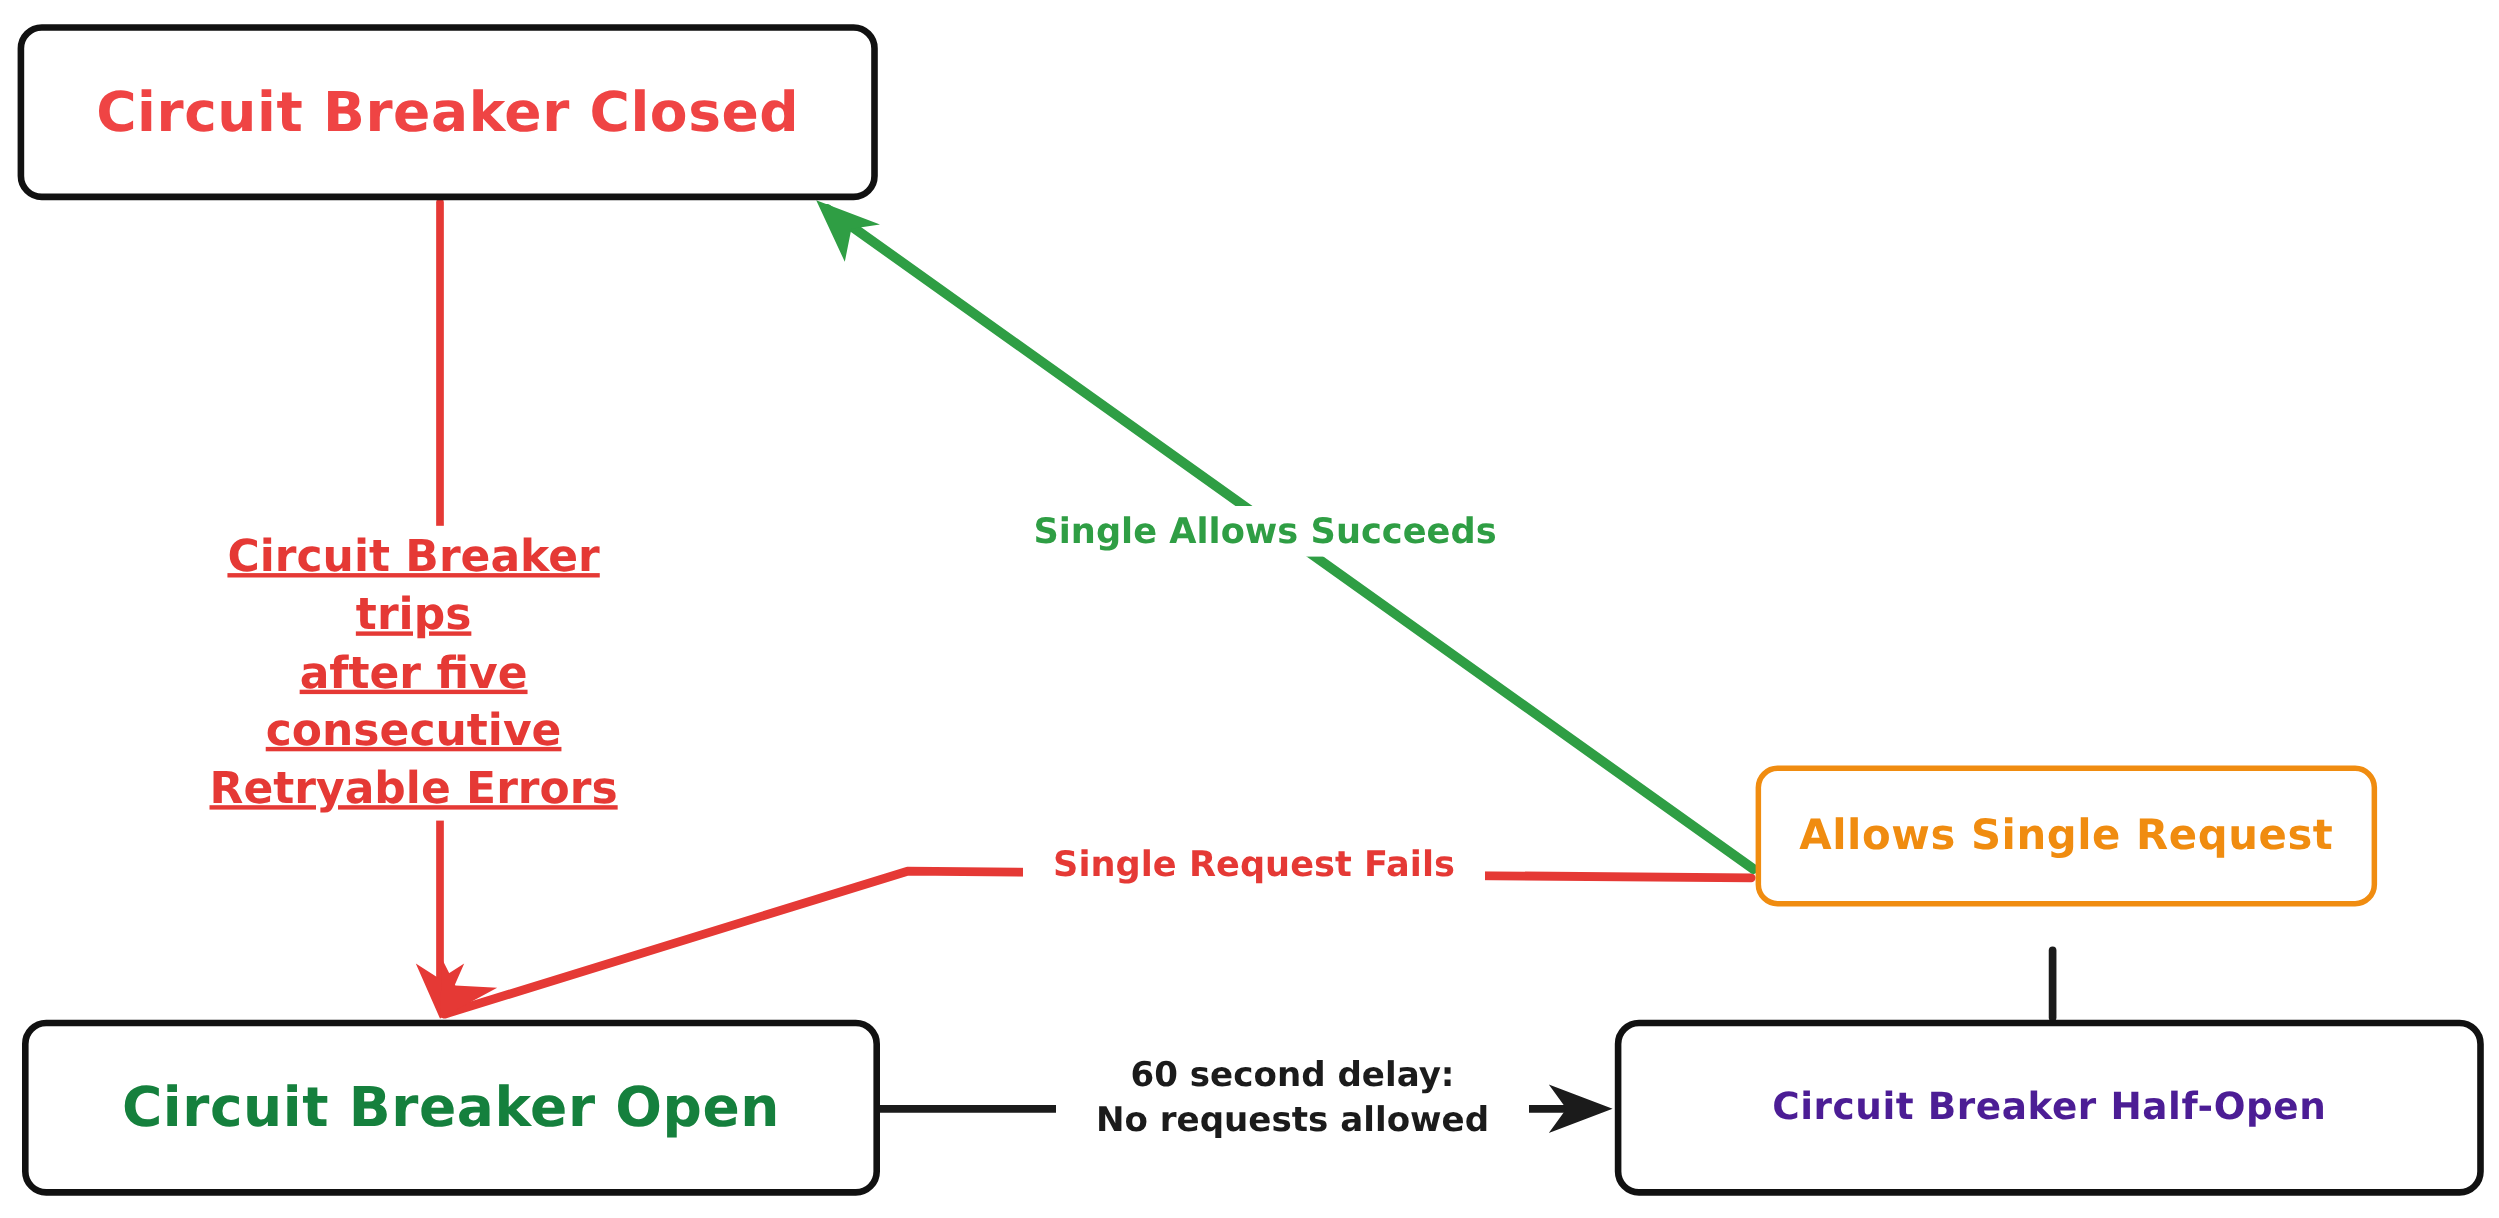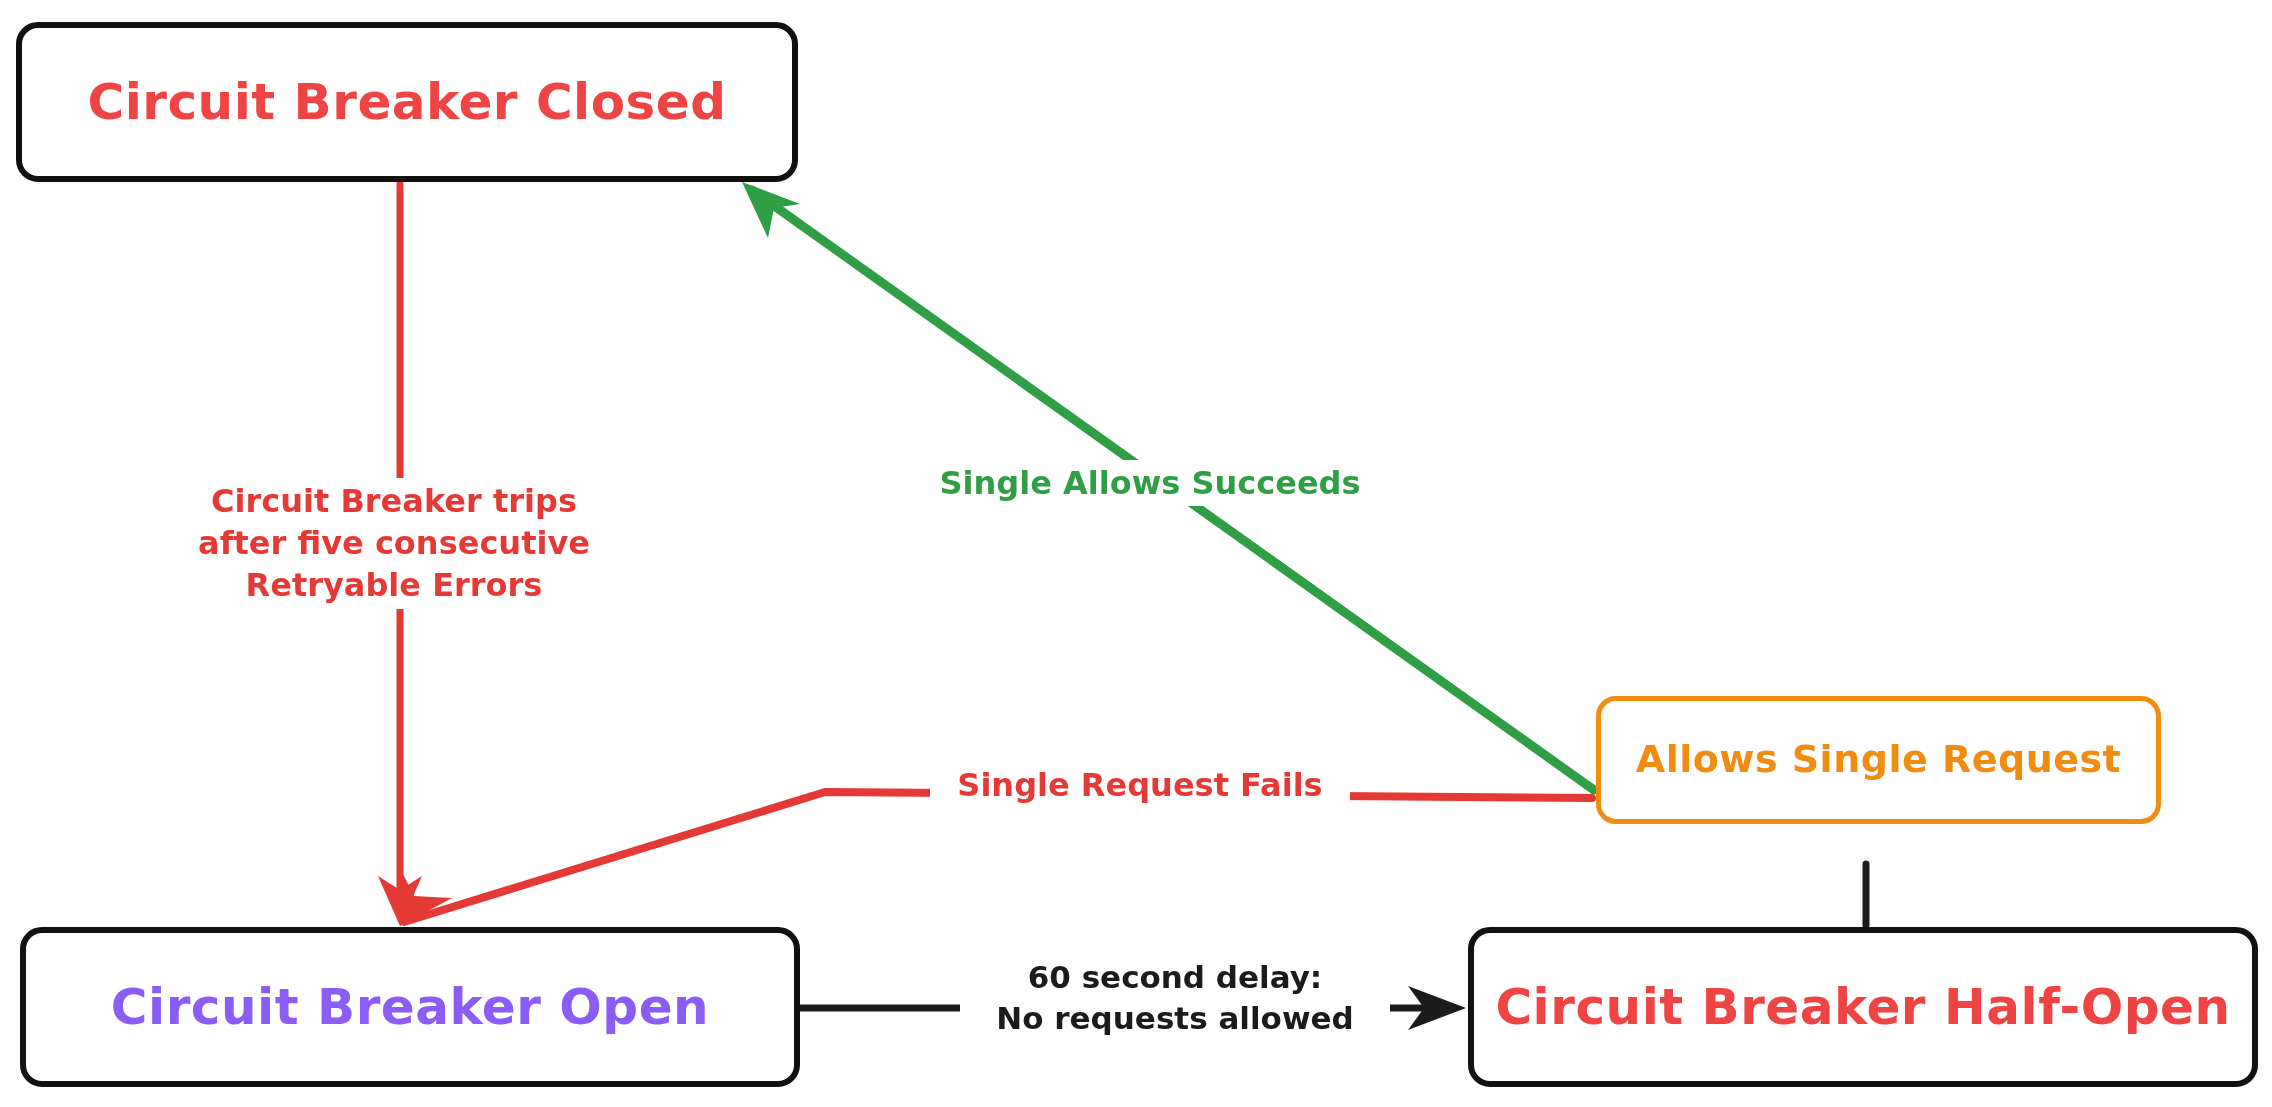--- a/index.html
+++ b/index.html
@@ -39,39 +39,39 @@
     line-height:1.1;
     white-space:nowrap;
   }
 
   #node-closed{ left:16px;  top:22px;  width:782px; height:160px; border-color:#111111; }
   #node-open{   left:20px;  top:927px; width:780px; height:160px; border-color:#111111; }
   #node-half{   left:1468px;top:927px; width:790px; height:160px; border-color:#111111; }
   #node-allows{ left:1596px;top:696px; width:565px; height:128px; border-color:#F08C10; border-width:5px; border-radius:20px;}
 
   #node-closed .node-label{ color:#ef4444; font-size:50px; }
-  #node-open   .node-label{ color:#8b5cf6; font-size:50px; }
-  #node-half   .node-label{ color:#ef4444; font-size:50px; }
+  #node-open   .node-label{ color:#15803d; font-size:50px; }
+  #node-half   .node-label{ color:#4c1d95; font-size:34px; }
   #node-allows .node-label{ color:#F08C10; font-size:38px; }
 
   
   .edge-label{
     position:absolute;
     font-family:"DejaVu Sans", sans-serif;
     font-weight:700;
     line-height:1.32;
     text-align:center;
     white-space:pre-line;
     background:#ffffff;
     padding:2px 8px;
     box-sizing:border-box;
   }
   #label-trip{
-    left:184px; top:478px; width:420px;
-    color:#E53935; font-size:32px;
+    left:166px; top:478px; width:420px;
+    color:#E53935; font-size:40px;text-decoration:underline;
   }
   #label-succeeds{
     left:895px; top:460px; width:510px;
     color:#2F9E44; font-size:32px;
   }
   #label-fails{
     left:930px; top:762px; width:420px;
     color:#E53935; font-size:32px;
   }
   #label-delay{

